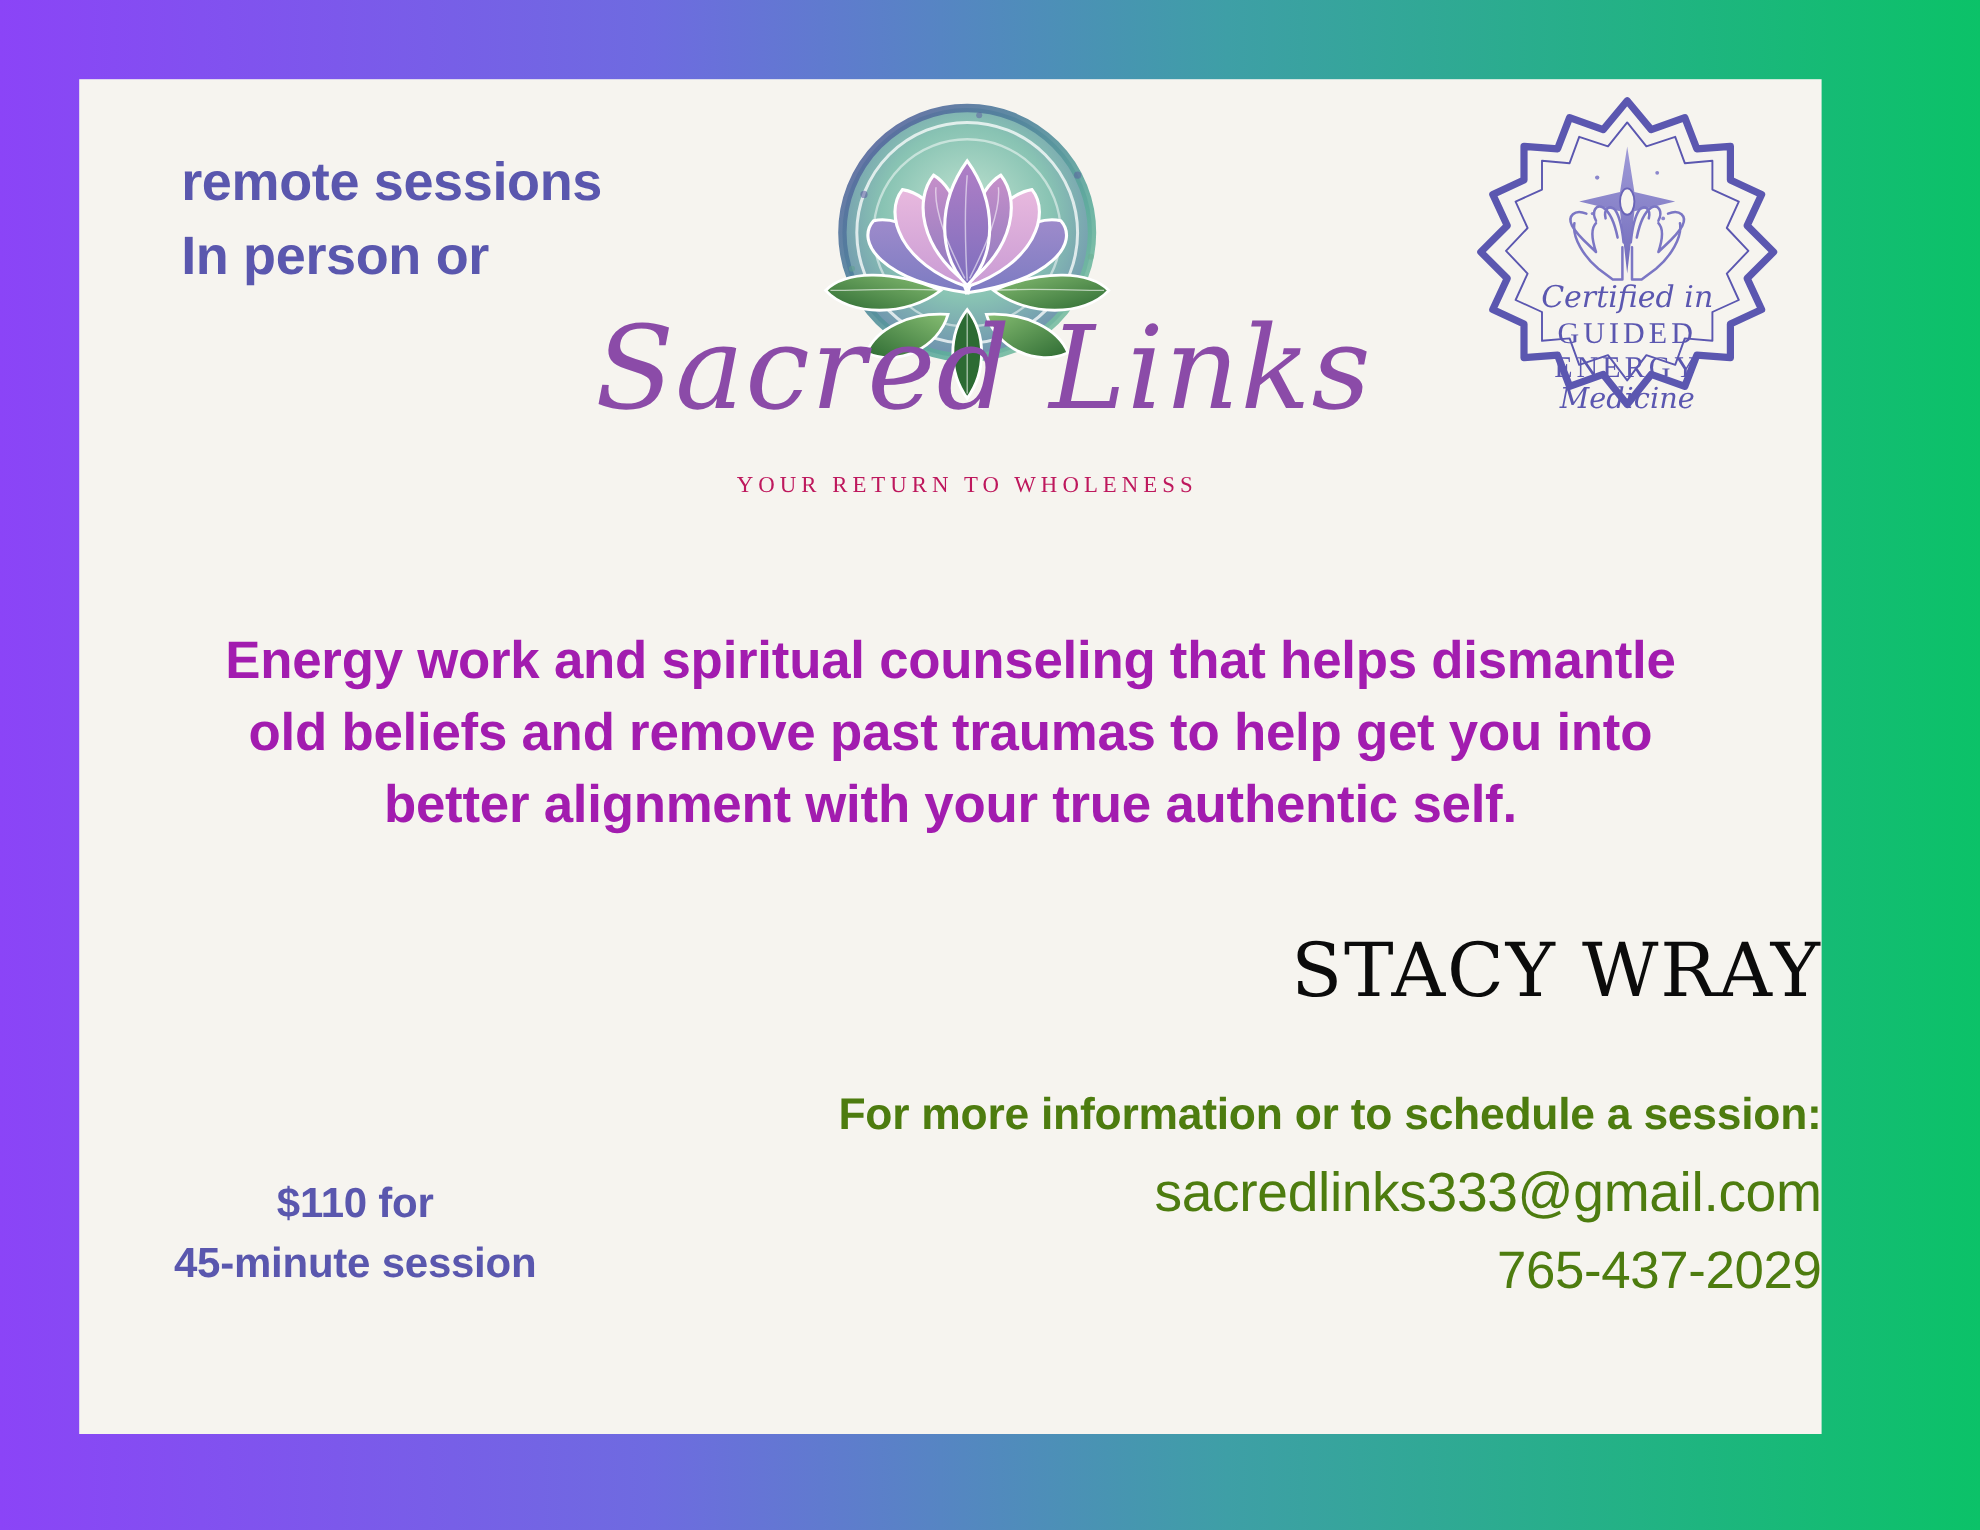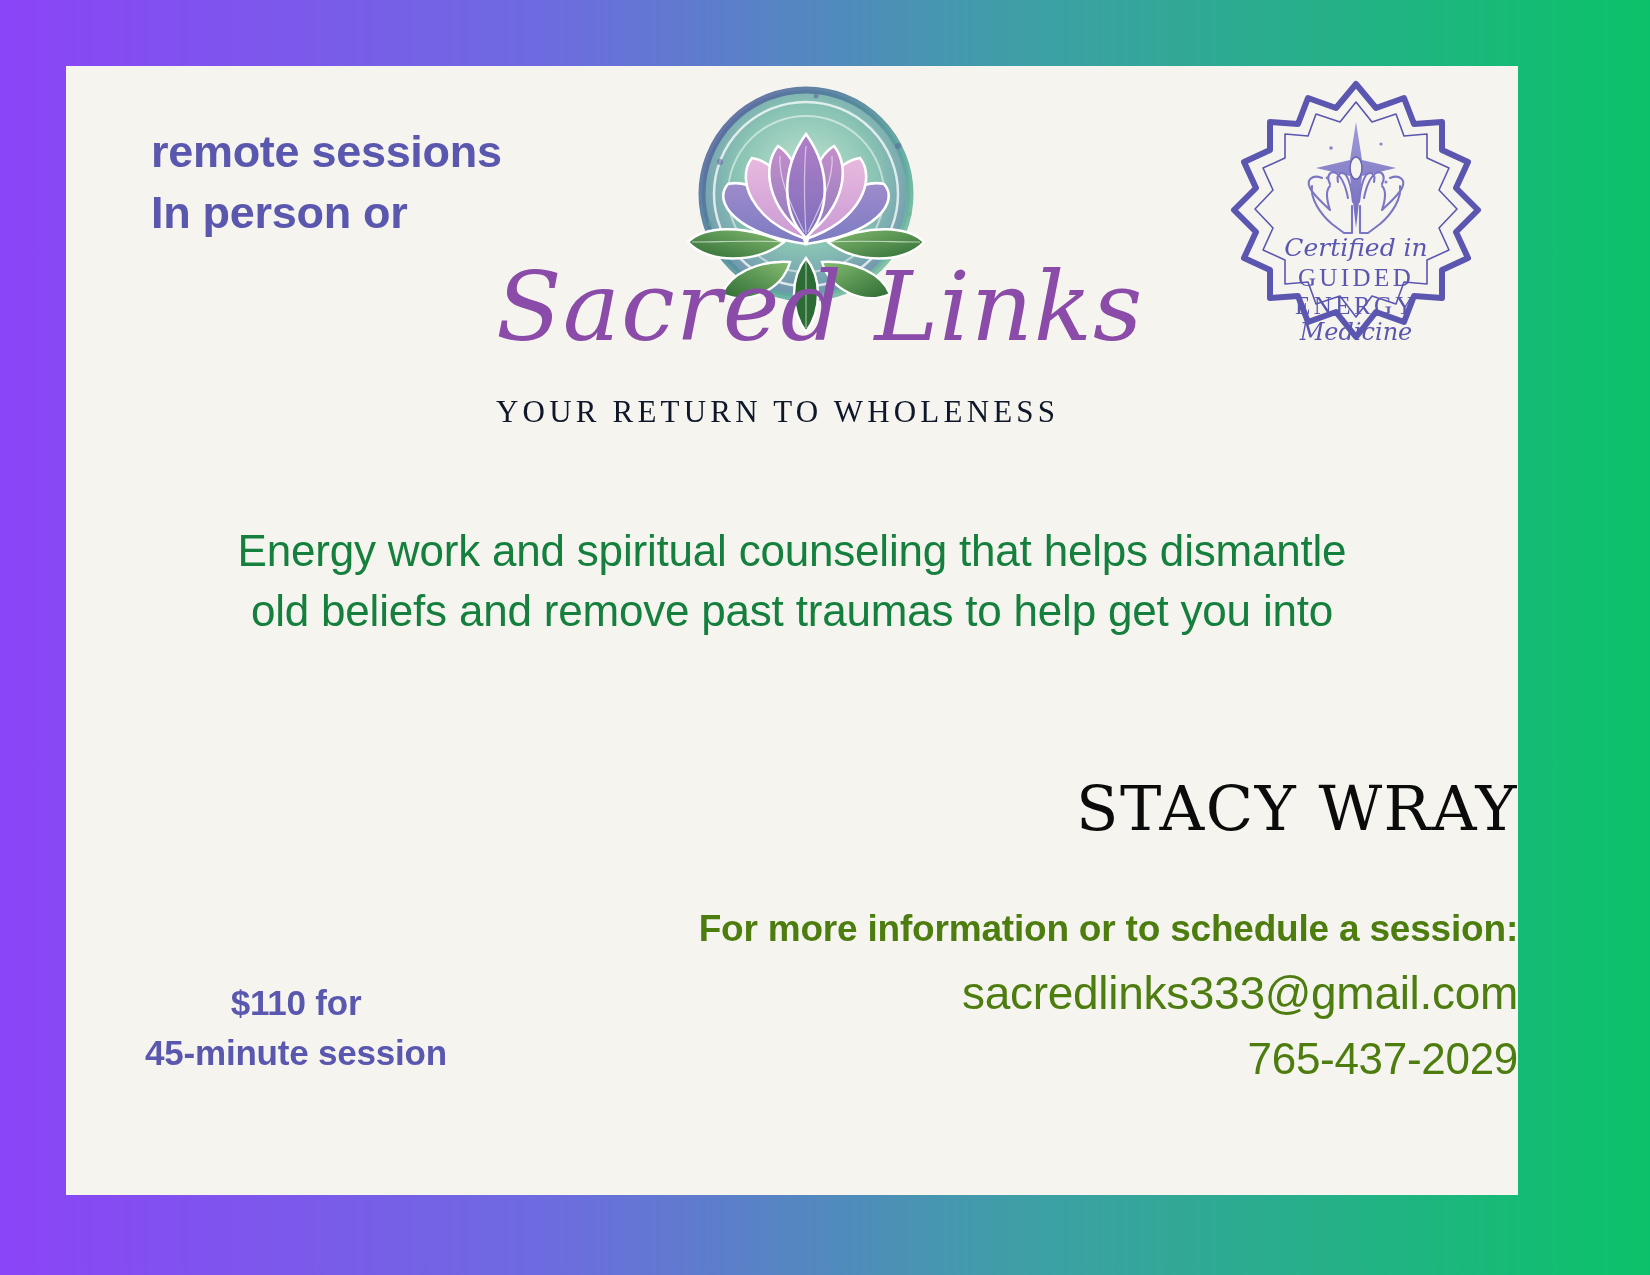--- a/index.html
+++ b/index.html
@@ -88,46 +88,46 @@
     letter-spacing: 1px;
     line-height: 1;
     white-space: nowrap;
   }
 
   .brand-sub {
     position: absolute;
     left: 0;
     top: 320px;
     width: 100%;
-    text-align: left;
+    text-align: center;
     font-family: "Liberation Serif", serif;
-    font-size: 31px;
+    font-size: 19px;
     letter-spacing: 4.2px;
-    color: #0f172a;
+    color: #be185d;
   }
 
   
   .badge {
     position: absolute;
     right: 32px;
     top: 12px;
     width: 260px;
     height: 265px;
   }
 
   
   .statement {
     position: absolute;
     left: 70px;
     top: 455px;
     width: 1312px;
     text-align: center;
-    color: #15803d;
+    color: #a21caf;
     font-size: 44px;
-    font-weight: normal;
+    font-weight: bold;
     line-height: 1.36;
     letter-spacing: -0.2px;
   }
   .statement .ln { display: block; }
 
   
   .practitioner {
     position: absolute;
     left: 0;
     top: 706px;
@@ -332,20 +332,21 @@
           <text x="130" y="236" text-anchor="middle" font-family="Liberation Serif, serif" font-size="25" letter-spacing="3.4" fill="#5B57B0" id="badge3">ENERGY</text>
           <text x="130" y="262" text-anchor="middle" font-family="DejaVu Serif, serif" font-style="italic" font-size="24" fill="#5B57B0" id="badge4">Medicine</text>
         </svg>
       </div>
 
     </div>
 
     <div class="statement">
       <span class="ln">Energy work and spiritual counseling that helps dismantle</span>
       <span class="ln">old beliefs and remove past traumas to help get you into</span>
+      <span class="ln">better alignment with your true authentic self.</span>
     </div>
 
     <div class="practitioner">STACY WRAY</div>
 
     <div class="contact">
       <div class="contact-head">For more information or to schedule a session:</div>
       <div class="contact-email">sacredlinks333@gmail.com</div>
       <div class="contact-phone">765-437-2029</div>
     </div>
 

